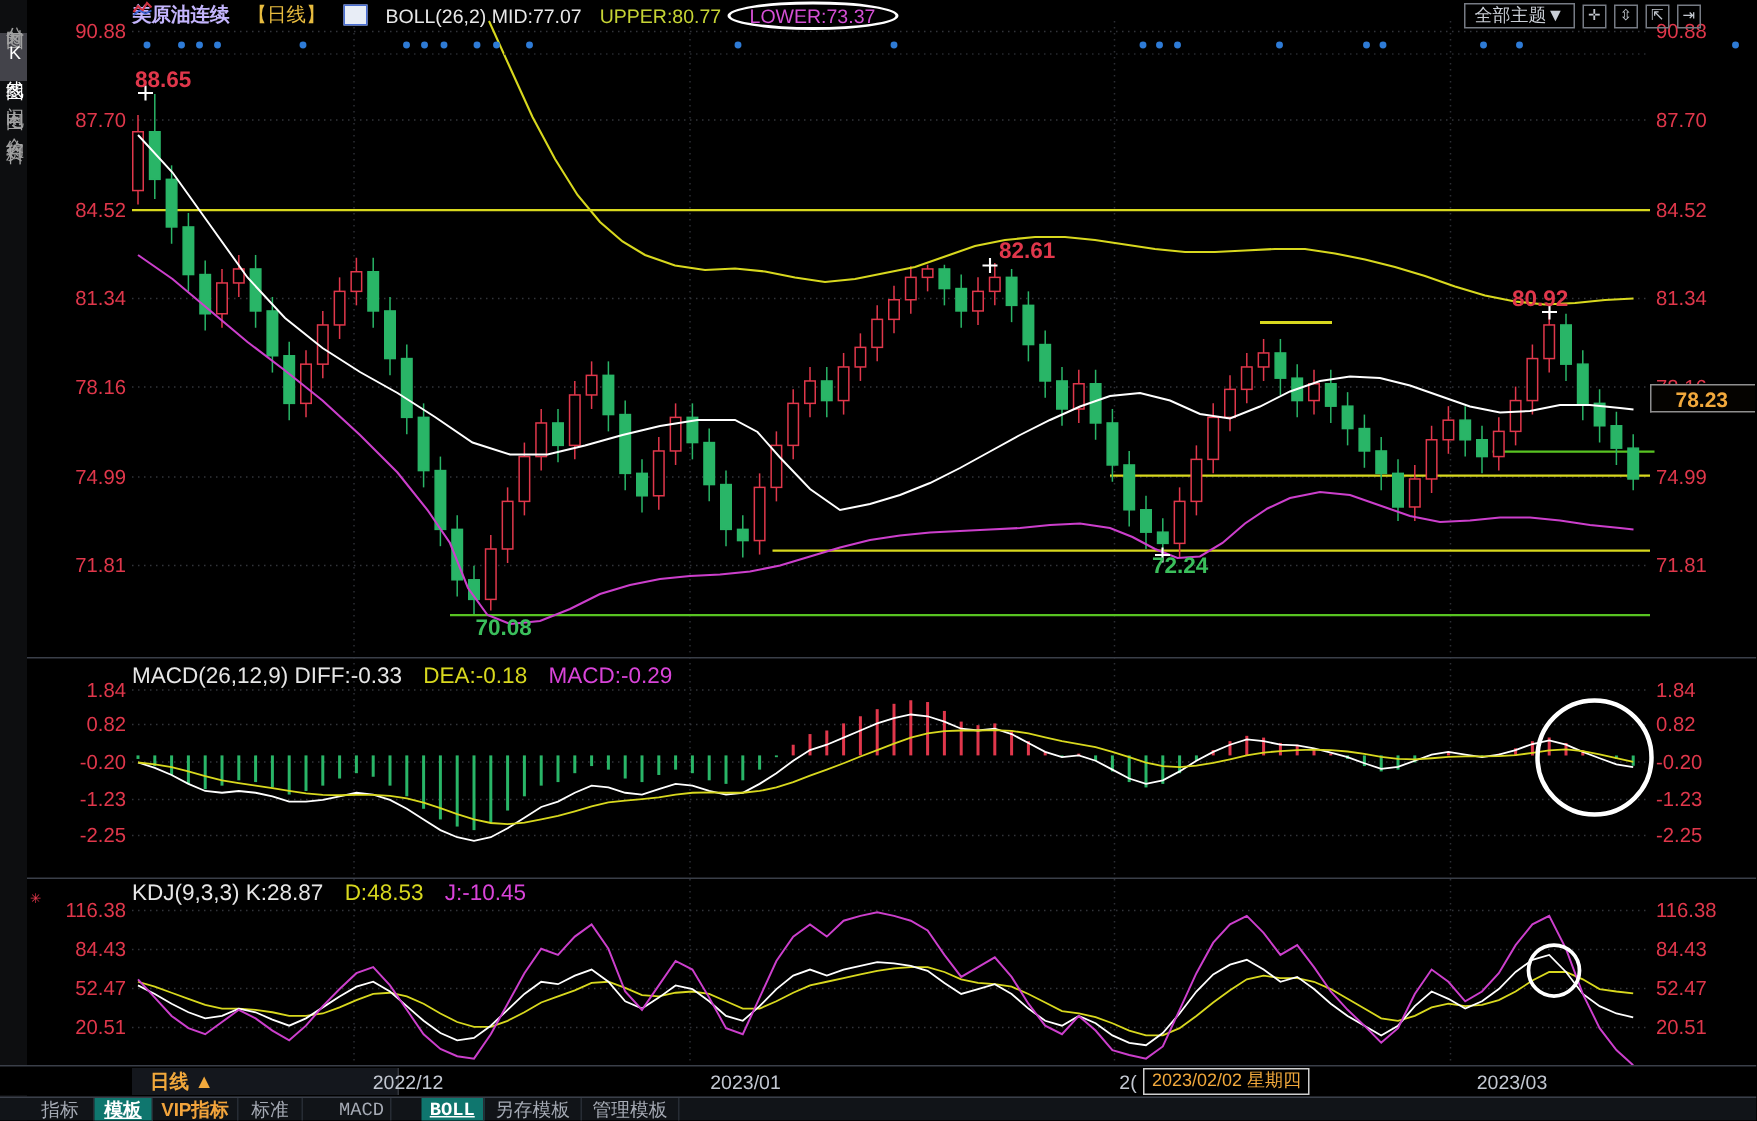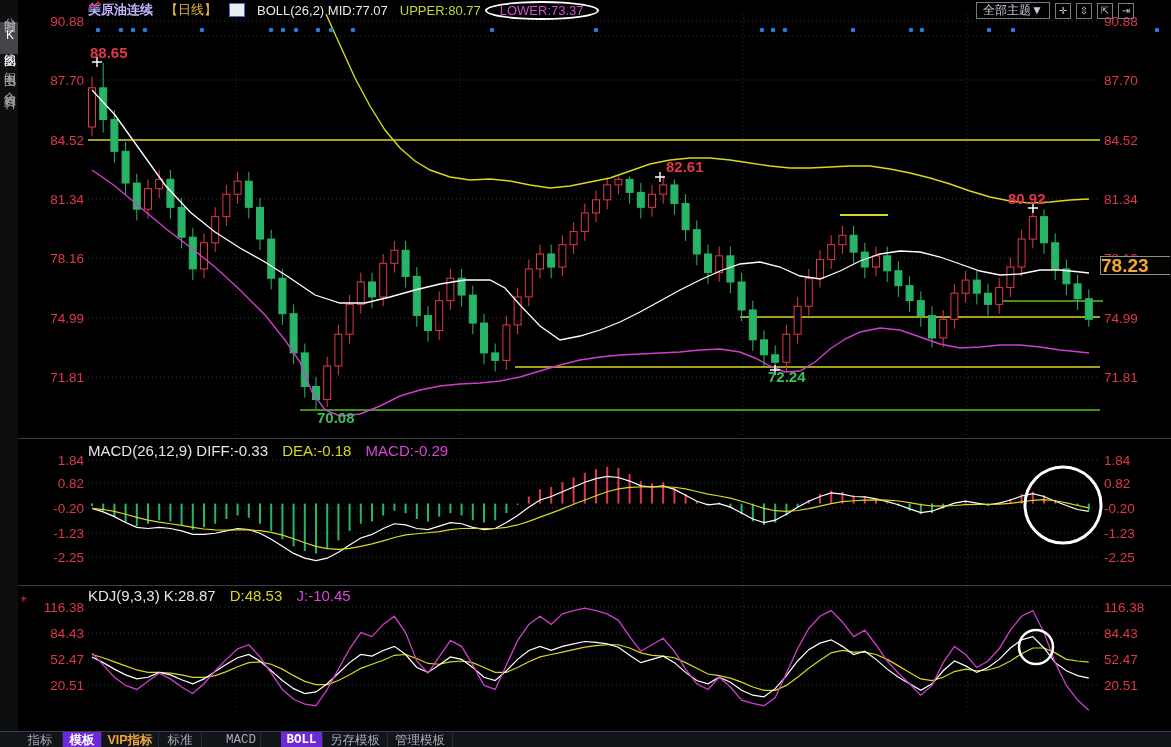--- a/index.html
+++ b/index.html
@@ -28,36 +28,36 @@
 
   
   .macd-header,.kdj-header{position:absolute;left:88px;font-size:15px;white-space:nowrap;z-index:6;color:#e6e6e6;}
   .macd-header{top:442px;}
   .kdj-header{top:587px;}
   .hd-y{color:#d8d81e;margin-left:10px;}
   .hd-m{color:#d944d9;margin-left:10px;}
 
   
   .badge{position:absolute;left:1100px;top:256px;width:70px;height:19px;background:#050300;
-    border:1px solid #8f8f8f;border-right:none;color:#f2a93c;font-size:19px;font-weight:bold;
-    line-height:18px;padding-left:0;box-sizing:border-box;z-index:7;}
+    border:1px solid #8f8f8f;border-right:none;color:#f2a93c;font-size:14px;font-weight:bold;
+    line-height:18px;padding-left:16px;box-sizing:border-box;z-index:7;}
 
   
   .daterow{position:absolute;left:0;top:710px;width:1171px;height:20px;border-top:1px solid #3a3f49;background:#000;z-index:6;box-sizing:border-box;}
   .period-btn{position:absolute;left:88px;top:1px;width:178px;height:18px;background:#14171d;border-right:1px solid #33363d;
     color:#f2a93c;font-weight:bold;font-size:13px;line-height:18px;padding-left:12px;box-sizing:border-box;}
   .date-label{position:absolute;top:3px;transform:translateX(-50%);color:#c2c7d1;font-size:13px;}
   .tooltip{position:absolute;left:762px;top:1px;height:16px;border:1px solid #cfcfcf;color:#f2a93c;
     font-size:12px;line-height:15px;padding:0 5px;background:#000;}
 
   
   .tabbar{position:absolute;left:0;top:731px;width:1171px;height:16px;background:#111418;border-top:1px solid #3a3f49;
     display:flex;padding-left:18px;box-sizing:border-box;z-index:6;}
   .tab{height:16px;line-height:16px;text-align:center;font-size:12.5px;color:#a6abb5;border-right:1px solid #272c34;}
-  .tab.active{background:#6d28d9;color:#fff;font-weight:bold;}
+  .tab.active{background:#0f766e;color:#fff;font-weight:bold;text-decoration:underline;}
   .tab.vip{color:#f2a43c;font-weight:bold;}
   .tab.mono{font-family:"Liberation Mono","DejaVu Sans Mono",monospace;margin-left:20px;}
 
   .panel-mark{position:absolute;left:20px;top:594px;color:#e0374b;font-size:9px;z-index:6;}
 </style>
 </head>
 <body>
 
 <div class="screen">
 
@@ -509,20 +509,28 @@
   <div class="kdj-header">
     <span>KDJ(9,3,3) K:28.87</span>
     <span class="hd-y">D:48.53</span>
     <span class="hd-m">J:-10.45</span>
   </div>
 
   <span class="panel-mark">✳</span>
 
   <div class="badge">78.23</div>
 
+  <div class="daterow">
+    <span class="period-btn">日线 ▲</span>
+    <span class="tooltip">2023/02/02 星期四</span>
+  <span class="date-label" style="left: 272px;">2022/12</span>
+      <span class="date-label" style="left: 497px;">2023/01</span>
+      <span class="date-label" style="left: 752px;">2(</span>
+      <span class="date-label" style="left: 1008px;">2023/03</span>
+    </div>
 
   <div class="tabbar">
       <span class="tab" style="width: 44px;">指标</span>
       <span class="tab active" style="width: 38px;">模板</span>
       <span class="tab vip" style="width: 56px;">VIP指标</span>
       <span class="tab" style="width: 42px;">标准</span>
       <span class="tab mono" style="width: 38px;">MACD</span>
       <span class="tab active mono" style="width: 41px;">BOLL</span>
       <span class="tab" style="width: 64px;">另存模板</span>
       <span class="tab" style="width: 64px;">管理模板</span>

